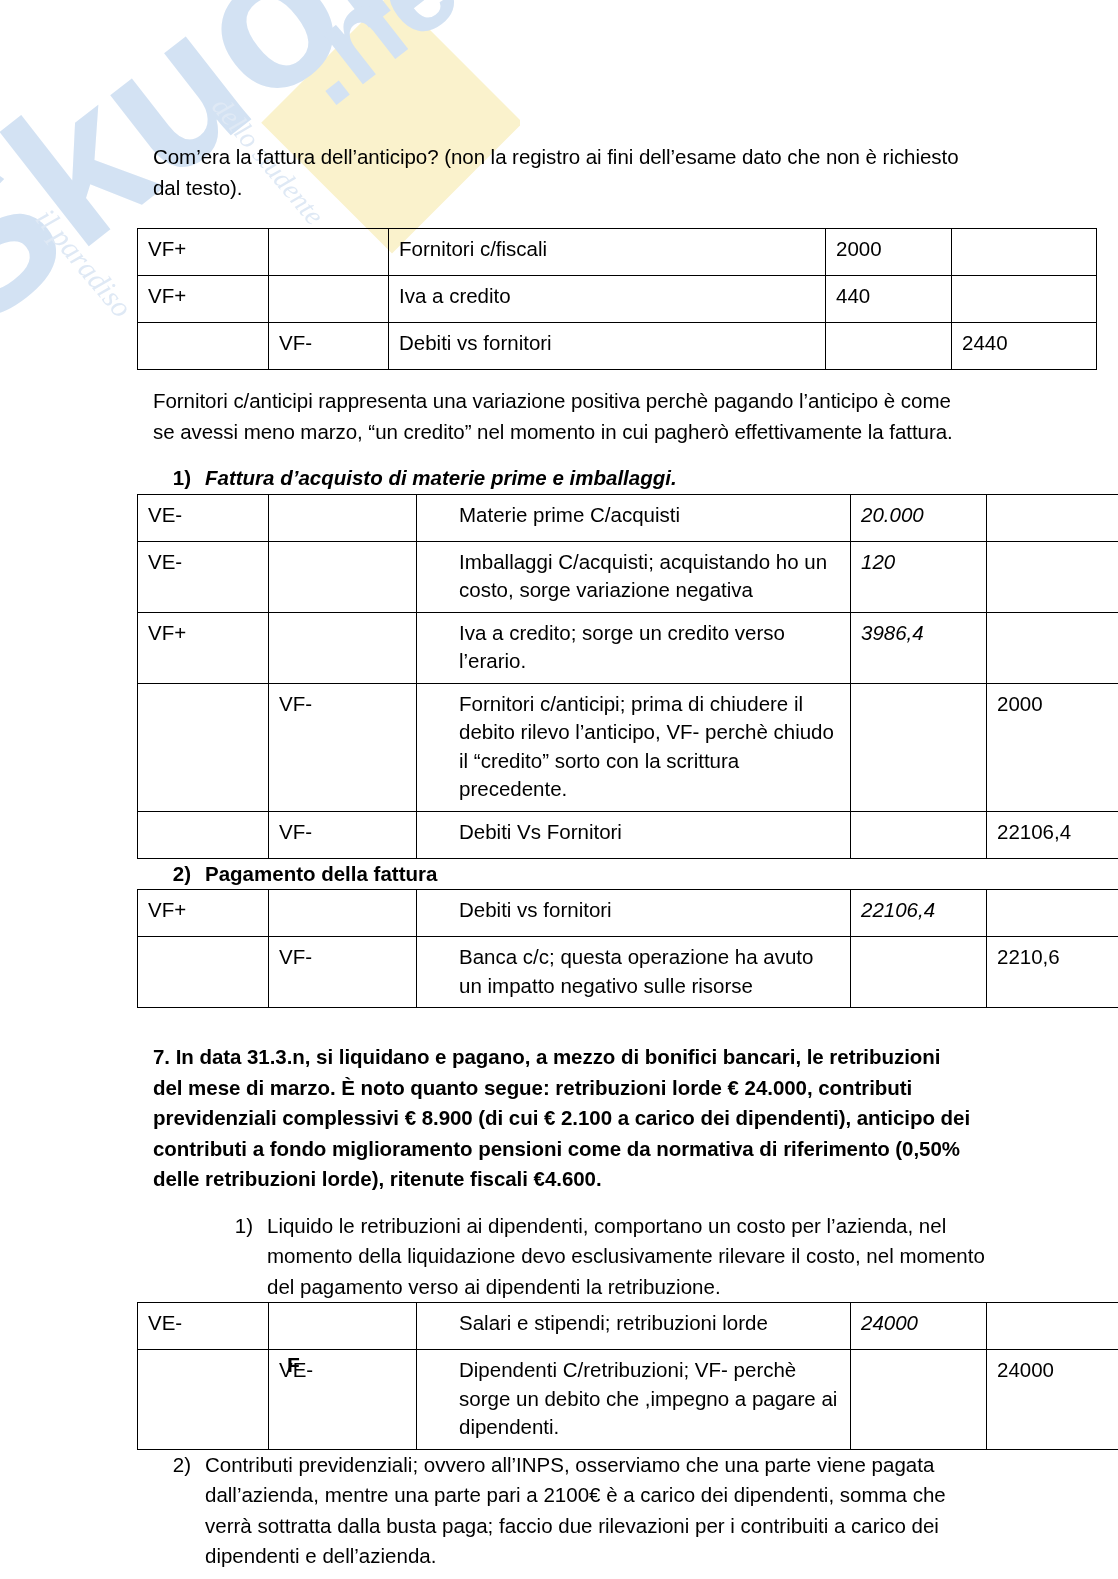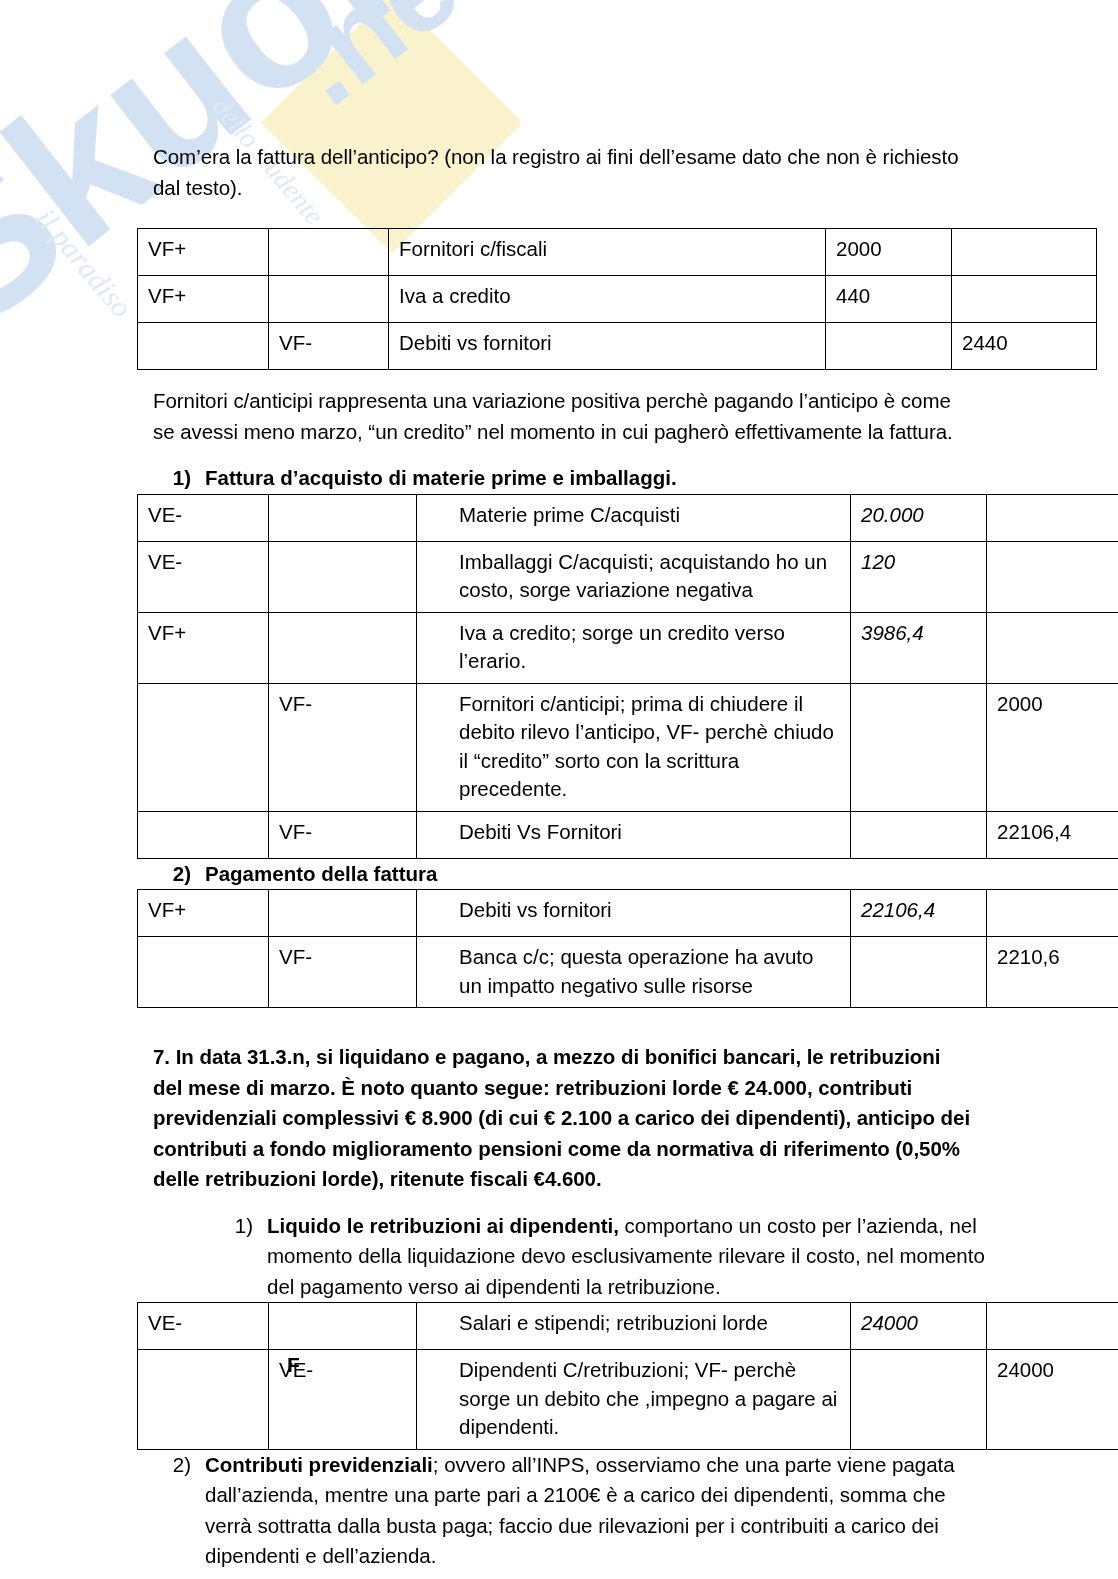--- a/index.html
+++ b/index.html
@@ -69,21 +69,21 @@
     flex: 0 0 42px;
     text-align: right;
     padding-right: 14px;
     box-sizing: border-box;
     font-weight: bold;
   }
   .numitem .txt { flex: 1; }
   .numitem.indent-a .num { margin-left: 88px; }
   .numitem.indent-b .num { margin-left: 26px; }
 
-  .numitem .txt b { font-weight: bold; margin-top: 8px; }
+  .numitem .txt b { font-weight: normal; margin-top: 8px; }
 
   
   table.jrn {
     border-collapse: collapse;
     table-layout: fixed;
     width: 854px;
     margin: 0;
     background: transparent;
   }
   table.jrn td {
@@ -168,21 +168,21 @@
           <td class="c4"></td>
           <td class="c5">2440</td>
         </tr>
       </tbody>
     </table>
 
     <p class="para">Fornitori c/anticipi rappresenta una variazione positiva perchè pagando l’anticipo è come se avessi meno marzo, “un credito” nel momento in cui pagherò effettivamente la fattura.</p>
 
     <div class="numitem indent-b">
       <span class="num">1)</span>
-      <span class="txt" style="font-weight:bold;">Fattura d’acquisto di materie prime e imballaggi.</span>
+      <span class="txt" style="font-weight:bold;font-style:italic;">Fattura d’acquisto di materie prime e imballaggi.</span>
     </div>
 
     <table class="jrn t-b">
       <tbody>
         <tr>
           <td class="c1">VE-</td>
           <td class="c2"></td>
           <td class="c3">Materie prime C/acquisti</td>
           <td class="c4">20.000</td>
           <td class="c5"></td>

